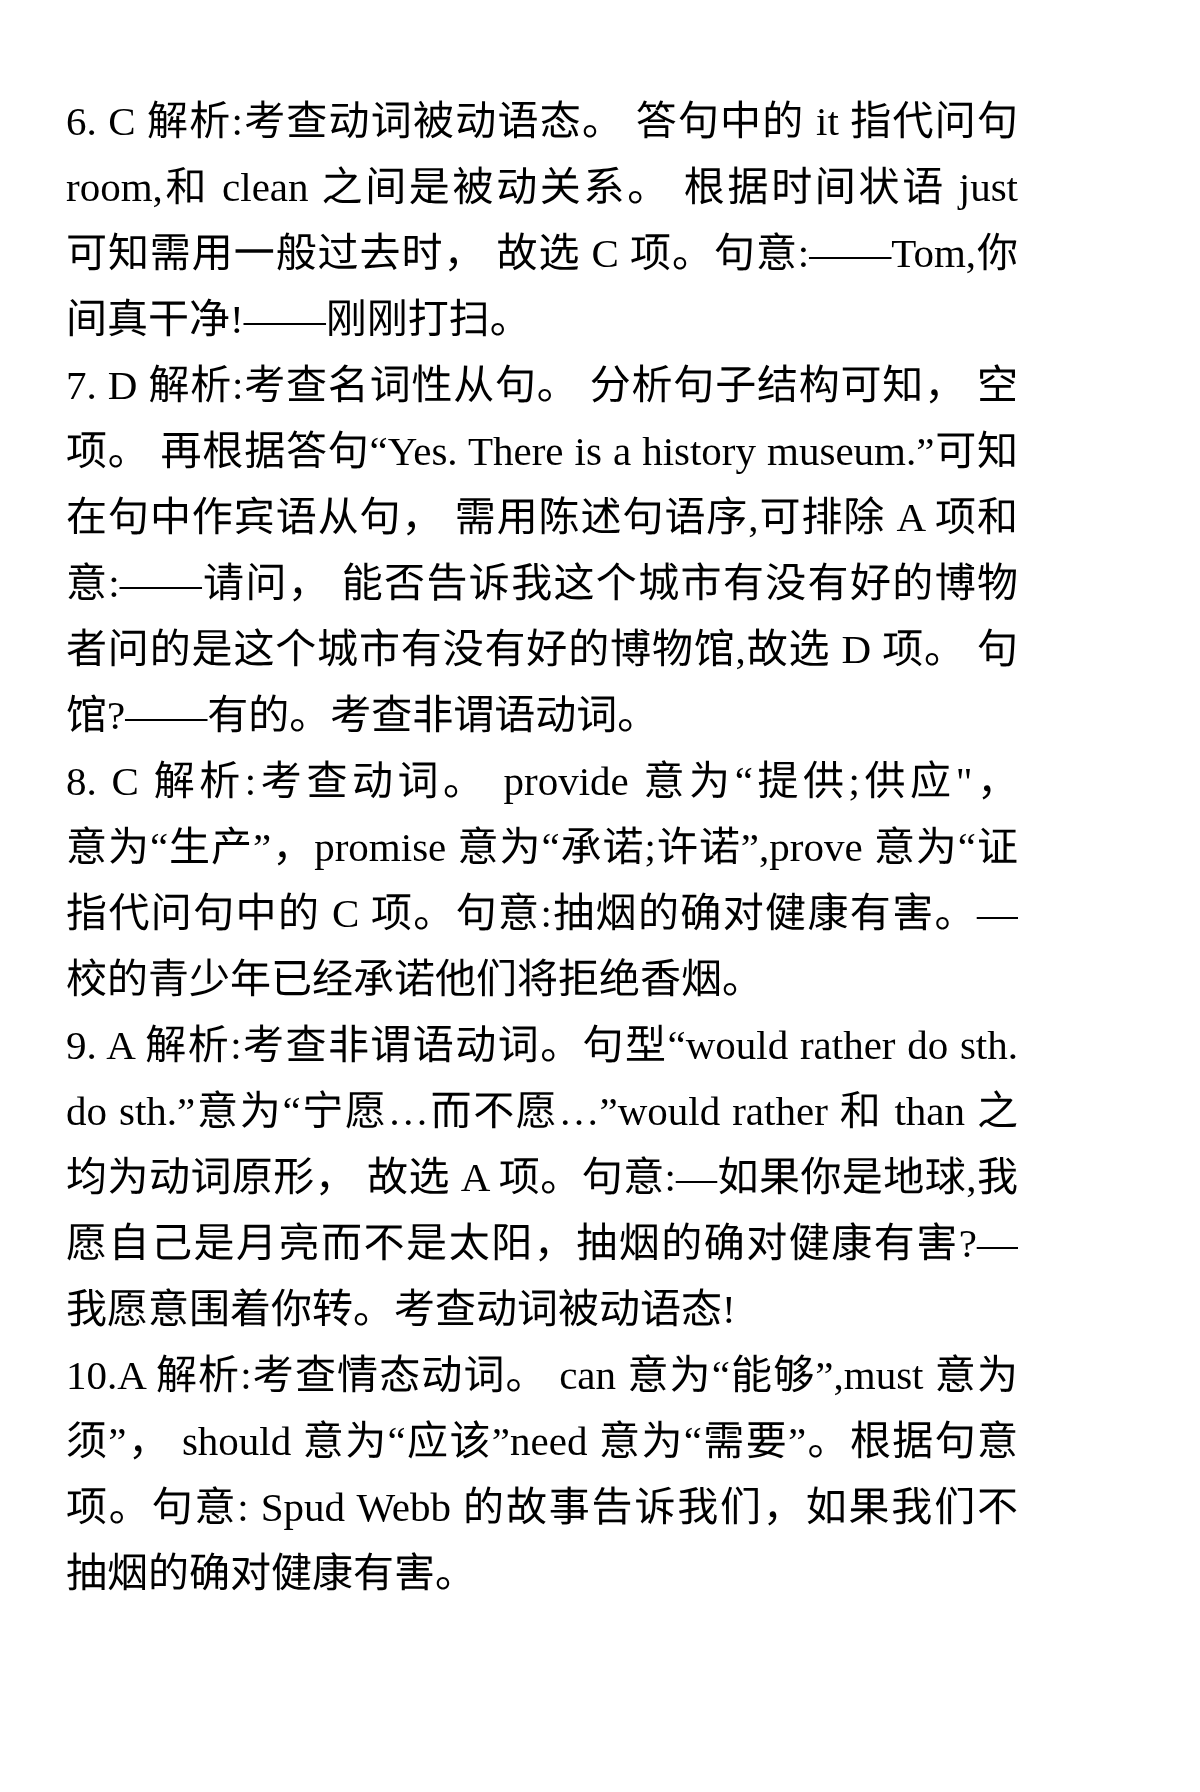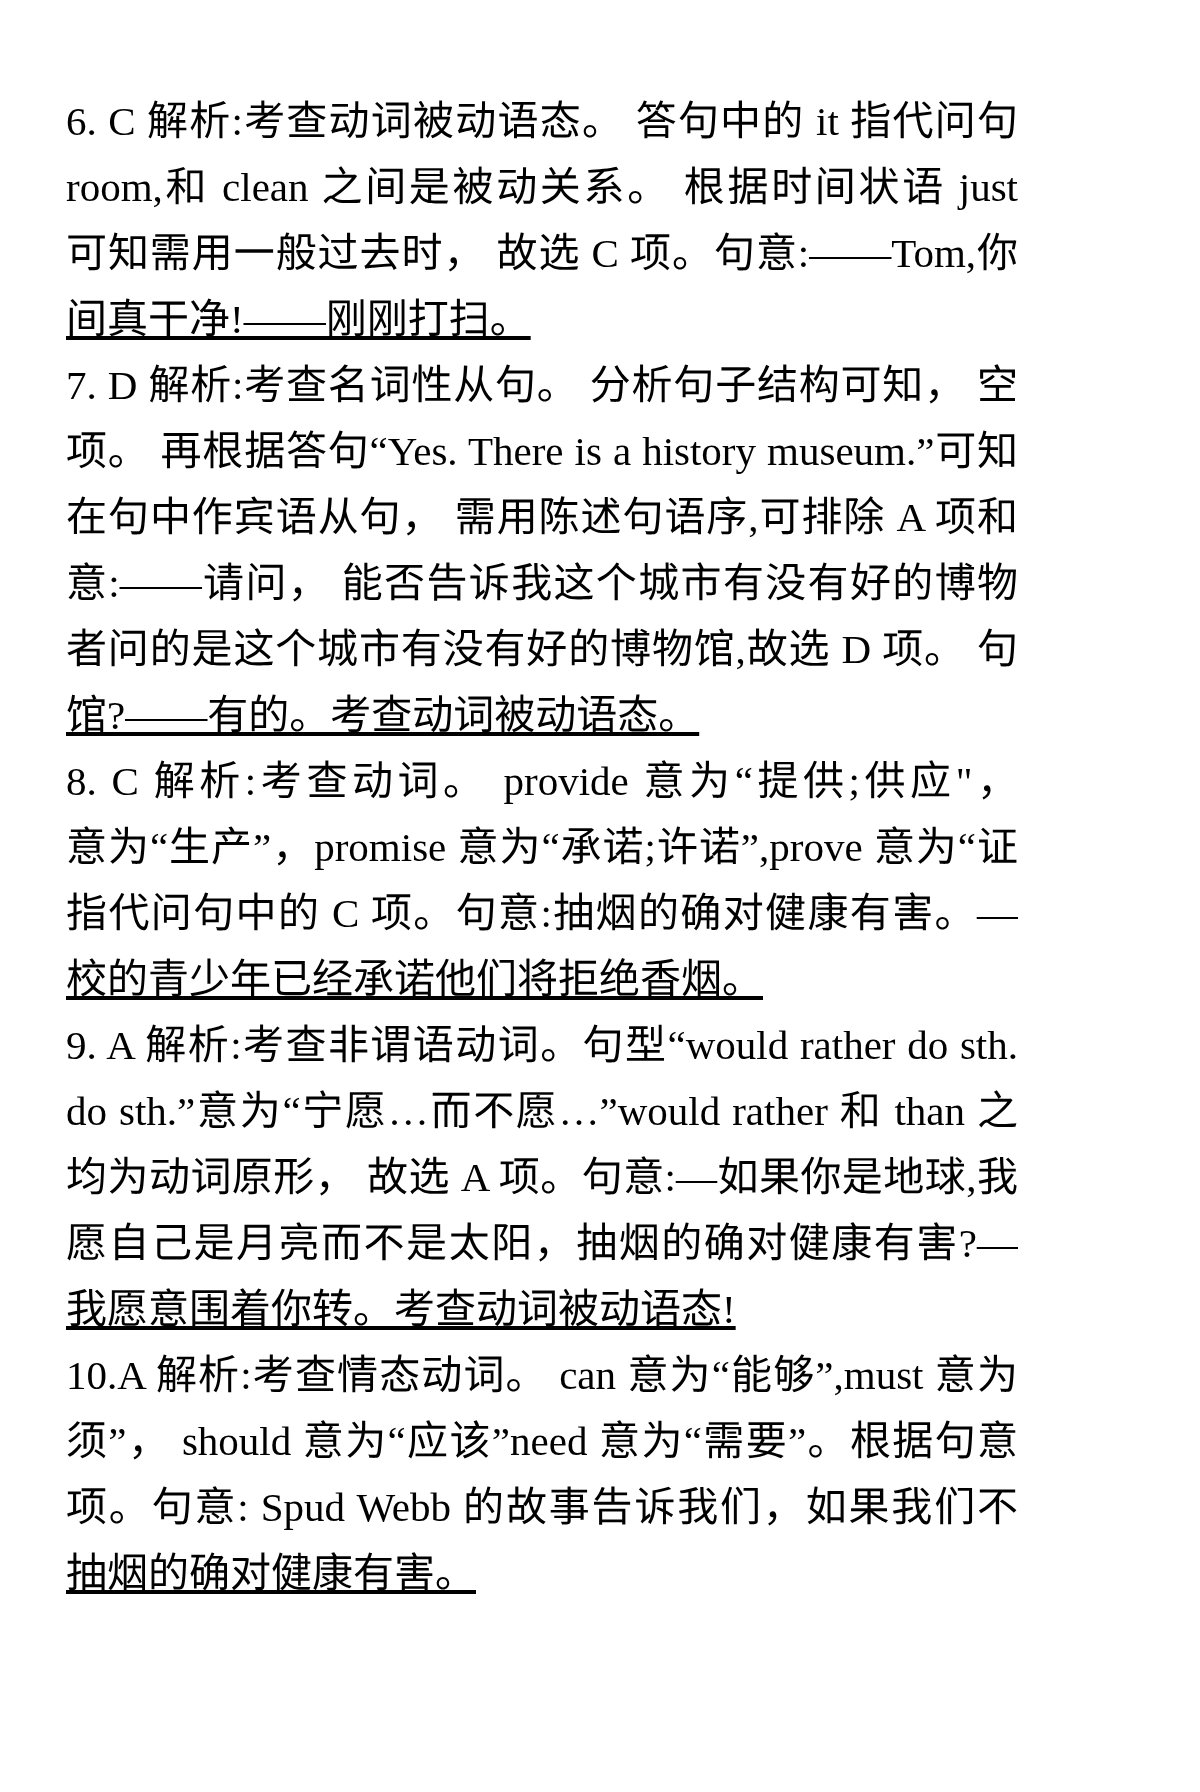--- a/index.html
+++ b/index.html
@@ -31,42 +31,41 @@
     height: 66px;
     overflow: hidden;
     text-align: justify;
     text-align-last: justify;
     text-justify: inter-character;
     white-space: normal;
   }
   .line.last {
     text-align: right;
     text-align-last: left;
-    text-decoration: underline;
   }
 </style>
 </head>
 <body>
 
 <div class="page">
 
   <div class="para">
     <div class="line">6. C 解析:考查动词被动语态。 答句中的 it 指代问句中的</div>
     <div class="line">room,和 clean 之间是被动关系。 根据时间状语 just now</div>
     <div class="line">可知需用一般过去时， 故选 C 项。句意:——Tom,你的房</div>
     <div class="line last">间真干净!——刚刚打扫。</div>
   </div>
 
   <div class="para">
     <div class="line">7. D 解析:考查名词性从句。 分析句子结构可知， 空格处</div>
     <div class="line">项。 再根据答句“Yes. There is a history museum.”可知前</div>
     <div class="line">在句中作宾语从句， 需用陈述句语序,可排除 A 项和 B</div>
     <div class="line">意:——请问， 能否告诉我这个城市有没有好的博物</div>
     <div class="line">者问的是这个城市有没有好的博物馆,故选 D 项。 句</div>
-    <div class="line last">馆?——有的。考查动词被动语态。</div>
+    <div class="line last">馆?——有的。考查非谓语动词。</div>
   </div>
 
   <div class="para">
     <div class="line">8. C 解析:考查动词。 provide 意为“提供;供应"， produce</div>
     <div class="line">意为“生产”，promise 意为“承诺;许诺”,prove 意为“证明”。</div>
     <div class="line">指代问句中的 C 项。句意:抽烟的确对健康有害。—我们学</div>
     <div class="line last">校的青少年已经承诺他们将拒绝香烟。</div>
   </div>
 
   <div class="para">

